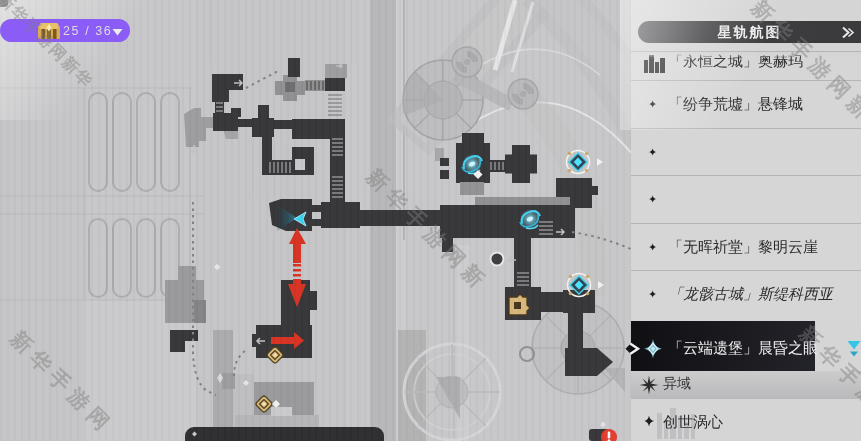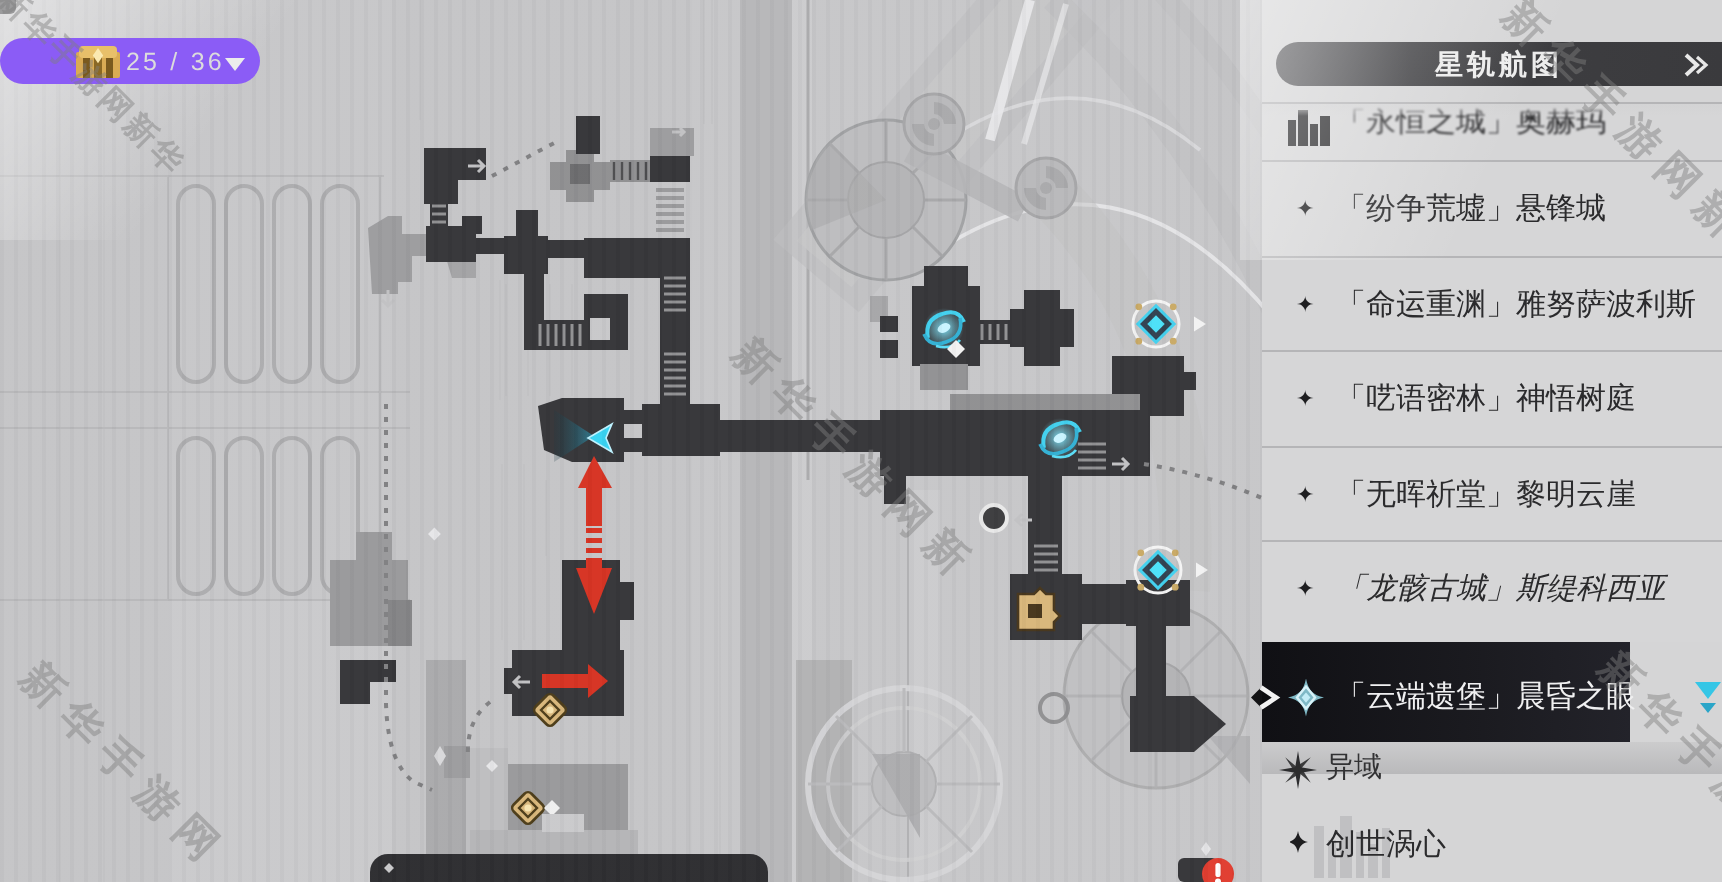--- a/index.html
+++ b/index.html
@@ -9,21 +9,21 @@
   
   #panel{position:absolute;left:631px;top:0;width:230px;height:441px;background:#d5d5d6;}
   .row{position:absolute;left:0;width:230px;background:#d6d6d7;border-top:1px solid #b5b5b7;}
   .rowtxt{position:absolute;left:37px;color:#2b2b2d;font-size:15px;letter-spacing:0px;white-space:nowrap;}
   .bullet{position:absolute;left:17px;font-size:11px;color:#1e1e20;}
   #header{position:absolute;left:7px;top:21px;width:223px;height:22px;border-radius:12px 0 0 12px;
           background:linear-gradient(90deg,#606063,#3f3f42 30%,#3a3a3d);}
   #header .ht{position:absolute;width:100%;text-align:center;top:3px;color:#ececec;font-size:14px;letter-spacing:2px;font-weight:bold;}
   #selrow{position:absolute;left:0;top:321px;width:184px;height:50px;
           background:linear-gradient(90deg,#101014,#1b1b20 60%,#23232a);}
-  #exorow{position:absolute;left:0;top:371px;width:230px;height:16px;
+  #exorow{position:absolute;left:0;top:371px;width:230px;height:28px;
           background:linear-gradient(180deg,#cccccd,#b9b9bb);}
   #lastrow{position:absolute;left:0;top:399px;width:230px;height:59px;background:#d5d5d6;}
   
   .wm{position:absolute;transform-origin:0 0;transform:rotate(45deg);
       color:rgba(126,126,126,0.45);font-size:21px;font-weight:bold;letter-spacing:6px;
       white-space:nowrap;z-index:50;pointer-events:none;}
 </style>
 </head>
 <body>
 <svg id="map" width="861" height="441" viewBox="0 0 861 441">
@@ -381,25 +381,23 @@
     </svg>
     <div class="rowtxt" style="top:0px;filter:blur(0.5px);transform:scaleY(0.92);color:#2a2a2c;">「永恒之城」奥赫玛</div>
     <div style="position:absolute;left:0;top:0;width:230px;height:6px;background:linear-gradient(180deg,rgba(211,211,212,0.9),rgba(211,211,212,0));"></div>
   </div>
   <div class="row" style="top:80px;height:48px;">
       <span class="bullet" style="top:17px;">✦</span>
       <div class="rowtxt" style="top:14px;">「纷争荒墟」悬锋城</div>
     </div>
   <div class="row" style="top:128px;height:47px;">
       <span class="bullet" style="top:17px;">✦</span>
-      <div class="rowtxt" style="top:14px;">「命运重渊」雅努萨波利斯</div>
     </div>
   <div class="row" style="top:175px;height:48px;">
       <span class="bullet" style="top:17px;">✦</span>
-      <div class="rowtxt" style="top:14px;">「呓语密林」神悟树庭</div>
     </div>
   <div class="row" style="top:223px;height:47px;">
       <span class="bullet" style="top:17px;">✦</span>
       <div class="rowtxt" style="top:14px;">「无晖祈堂」黎明云崖</div>
     </div>
   <div class="row" style="top:270px;height:50px;">
       <span class="bullet" style="top:17px;">✦</span>
       <div class="rowtxt" style="top:14px;font-style:italic;">「龙骸古城」斯缇科西亚</div>
     </div>
 

